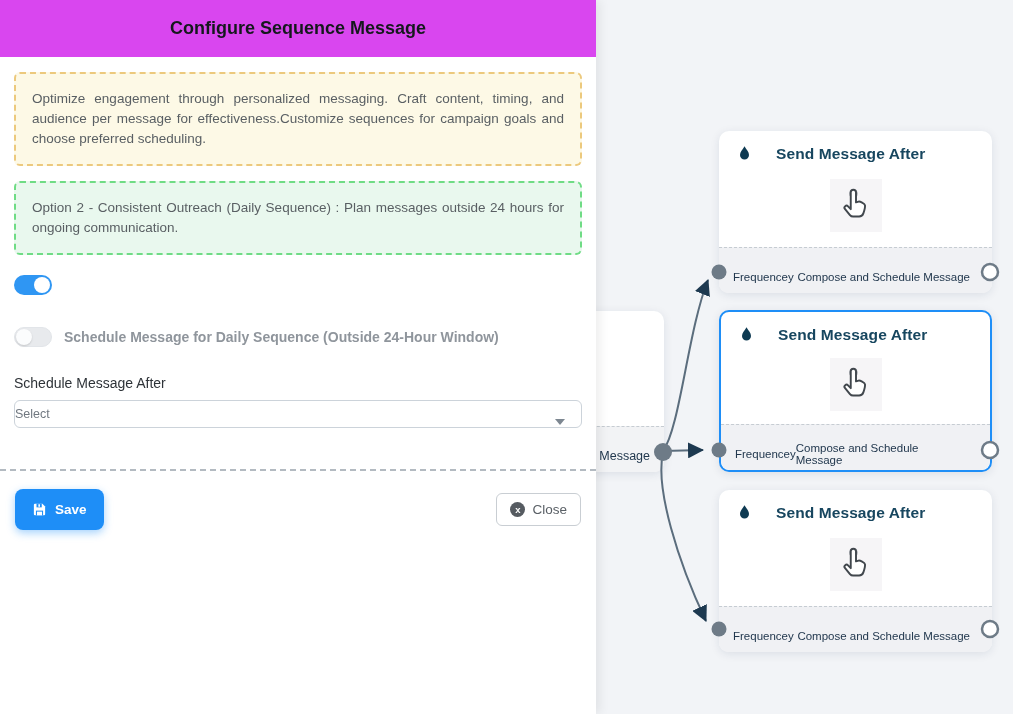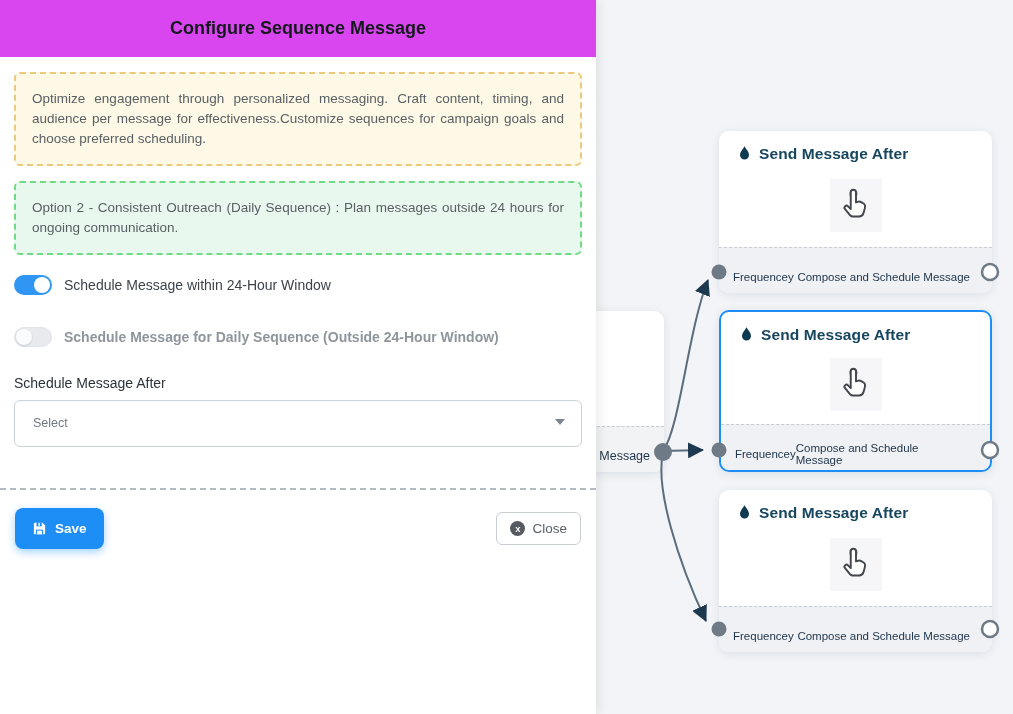--- a/index.html
+++ b/index.html
@@ -6,21 +6,21 @@
   html,body { width:1013px; height:714px; overflow:hidden; }
   body { font-family:"Liberation Sans","DejaVu Sans",sans-serif; background:#f2f4f7; position:relative; }
 
   
   .canvas { position:absolute; inset:0; background:#f2f4f7; }
 
   .node { position:absolute; left:719px; width:273px; height:162px; background:#fff;
           border-radius:10px; box-shadow:0 2px 10px rgba(23,43,77,.10);
           display:flex; flex-direction:column; z-index:1; }
   .node.selected { border:2px solid #1e8ef7; }
-  .node-header { padding:14px 18px 0 18px; display:flex; align-items:center; gap:7px; }
+  .node-header { padding:14px 18px 0 18px; display:flex; align-items:center; gap:24px; }
   .node-title { font-size:15.5px; font-weight:700; color:#17465f; letter-spacing:.1px; }
   .droplet { width:15px; height:18px; flex:0 0 auto; }
   .node-body { flex:1; display:flex; align-items:center; justify-content:center; }
   .hand-box { width:52px; height:53px; background:#f6f5f7; display:flex; align-items:center; justify-content:center; }
   .node-footer { height:46px; border-top:1.5px dashed #c6ccd2; background:#f0f1f4;
                  border-radius:0 0 9px 9px; display:flex; align-items:center;
                  justify-content:space-between; padding:12px 22px 0 14px;
                  font-size:11.5px; color:#22384e; }
 
   .node1 { top:131px; } .node2 { top:310px; } .node3 { top:490px; }
@@ -51,22 +51,22 @@
   .switch.on { background:#2f96f3; }
   .switch.on .knob { position:absolute; right:2px; top:2px; width:16px; height:16px;
                      border-radius:50%; background:#fff; }
   .switch.off { background:#e8eaed; border:1px solid #e2e5e9; }
   .switch.off .knob { position:absolute; left:1px; top:1px; width:16px; height:16px;
                       border-radius:50%; background:#fbfcfd; box-shadow:0 1px 2px rgba(0,0,0,.15); }
   .toggle-label-on { font-size:14px; color:#3d4349; }
   .toggle-label-off { font-size:14px; color:#8f959c; }
 
   .field-label { margin-top:28px; font-size:14px; color:#2e3338; }
-  .select { margin-top:9px; height:47px; border:1px solid #ccd3da; border-radius:6px;
-            display:flex; align-items:center; padding:0 16px 0 18px; position:relative; cursor:pointer; }
+  .select { margin-top:9px; height:28px; border:1px solid #ccd3da; border-radius:6px;
+            display:flex; align-items:center; padding:0 16px 0 0; position:relative; cursor:pointer; }
   .select-value { font-size:12.5px; color:#707880; }
   .caret { position:absolute; right:16px; top:18px; width:0; height:0;
            border-left:5px solid transparent; border-right:5px solid transparent;
            border-top:6px solid #7d8791; }
 
   .divider { margin:41px -14px 0 -14px; border-top:2px dashed #b3bac1; }
 
   .btn-row { display:flex; align-items:center; justify-content:space-between; margin-top:18px; padding:0 1px; }
   .btn-save { background:#1e8ef7; color:#fff; border:none; border-radius:8px; height:41px;
               padding:0 17px; font-size:13.5px; font-weight:700; display:flex; align-items:center;
@@ -181,21 +181,20 @@
   </div>
 
   <div class="panel-body">
     <div class="alert alert-warning">Optimize engagement through personalized messaging. Craft content, timing, and audience per message for effectiveness.Customize sequences for campaign goals and choose preferred scheduling.</div>
     <div class="alert alert-success">Option 2 - Consistent Outreach (Daily Sequence) : Plan messages outside 24 hours for ongoing communication.</div>
 
     <div class="toggle-row first">
       <div class="switch on">
         <div class="knob"></div>
       </div>
-      <span class="toggle-label-on">Schedule Message within 24-Hour Window</span>
     </div>
 
     <div class="toggle-row second">
       <div class="switch off">
         <div class="knob"></div>
       </div>
       <span class="toggle-label-off">Schedule Message for Daily Sequence (Outside 24-Hour Window)</span>
     </div>
 
     <div class="field-label">Schedule Message After</div>

